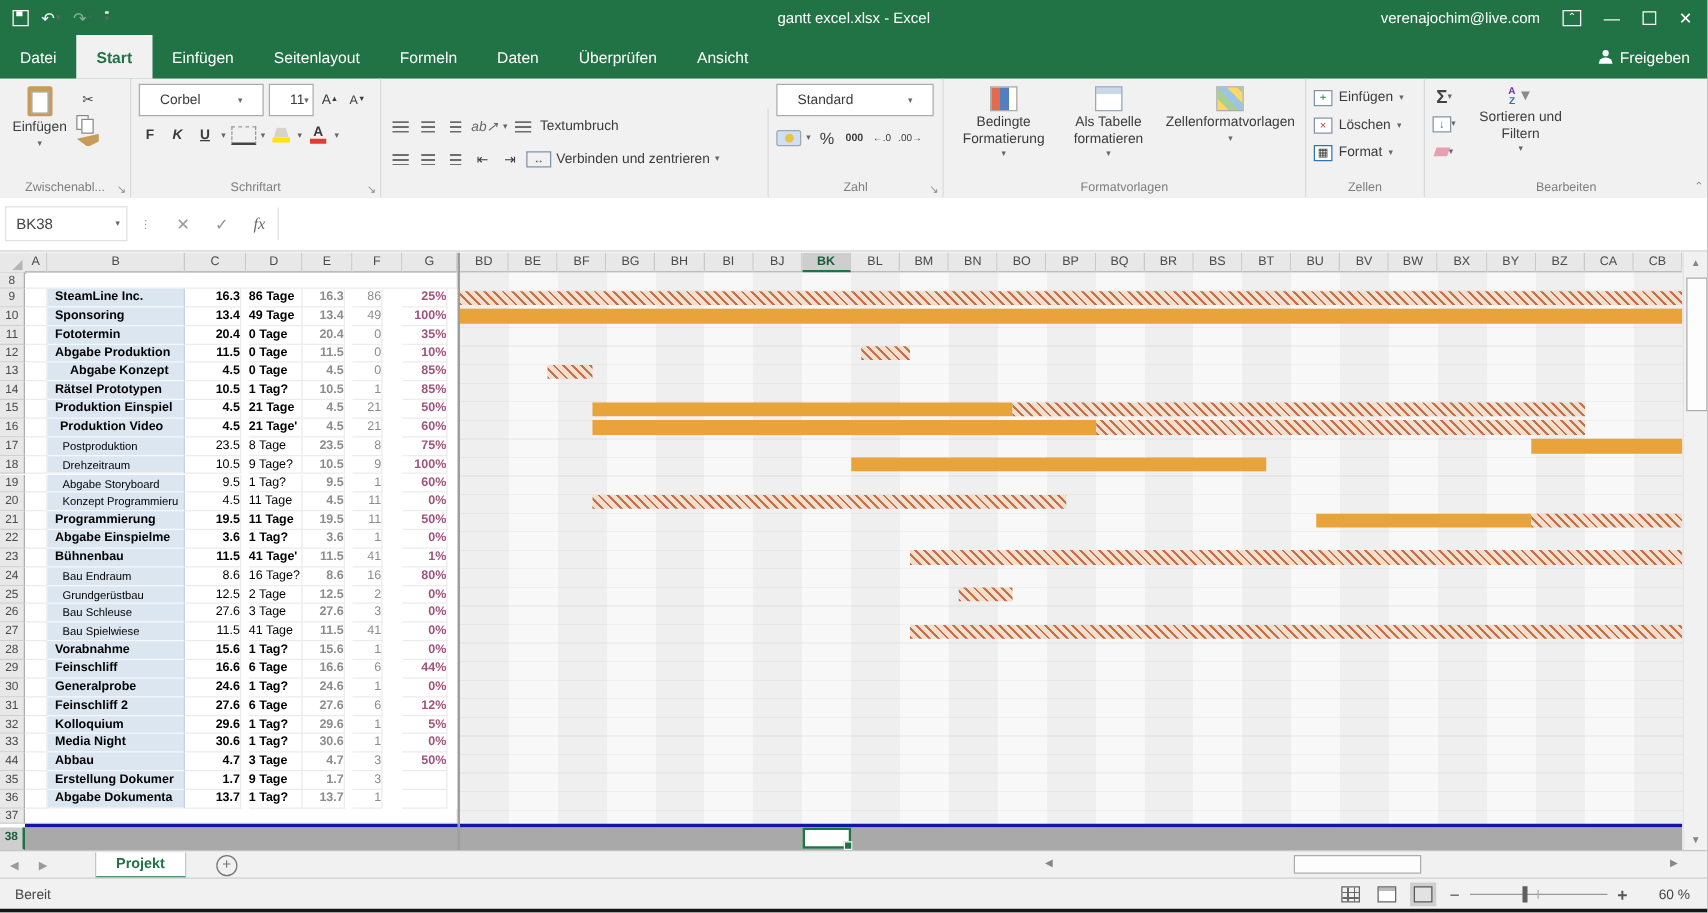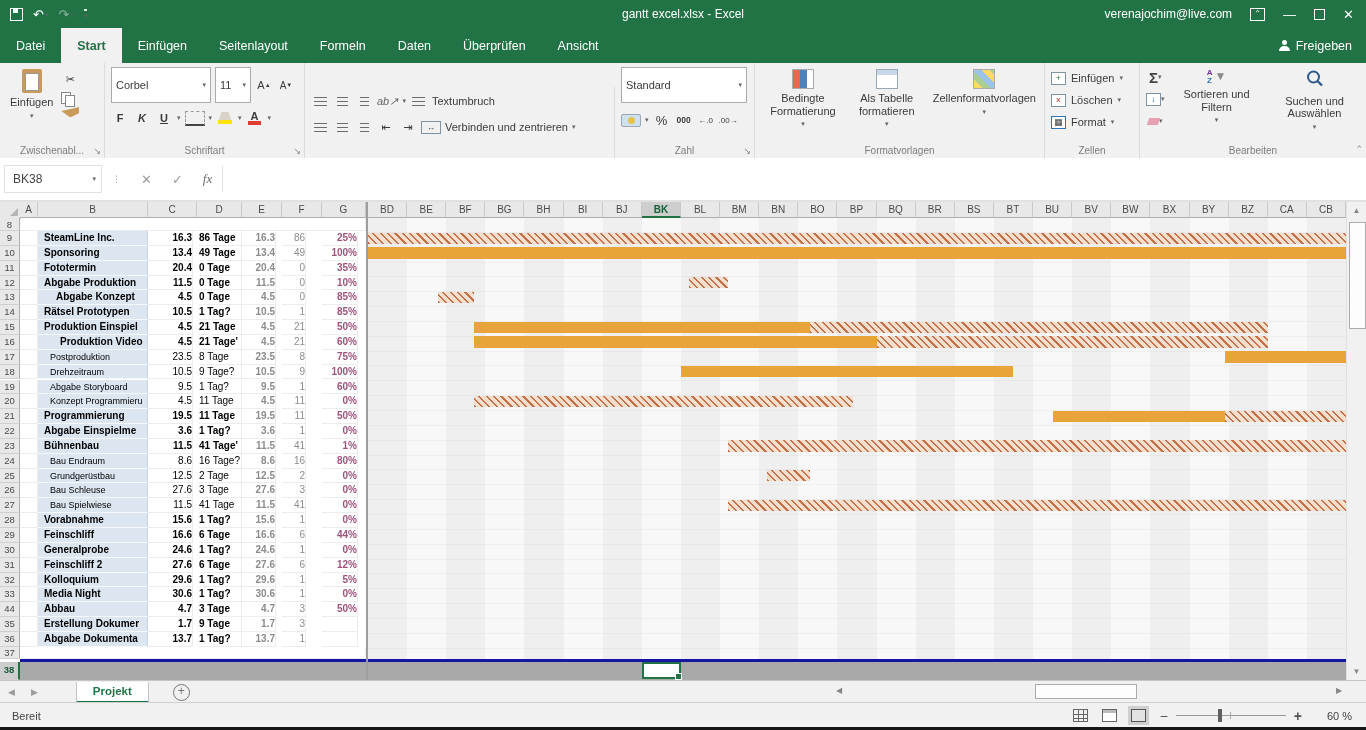--- a/index.html
+++ b/index.html
@@ -29,22 +29,22 @@
   
   #ribbon{position:absolute;left:0;top:63px;width:1366px;height:95px;background:#f2f1f1;
           border-bottom:1px solid #d2d0ce;display:flex;font-size:11px;color:#3b3b3b;}
   .rgroup{position:relative;border-right:1px solid #dcdadа;border-right:1px solid #dbdbdb;height:100%;
           box-sizing:border-box;padding:4px 4px 16px 6px;}
   .glabel{position:absolute;bottom:2px;left:0;right:0;text-align:center;color:#7d7d7d;font-size:10px;}
   .launch{position:absolute;bottom:2px;right:3px;color:#8a8a8a;font-size:9px;}
   .bigbtn{display:flex;flex-direction:column;align-items:center;justify-content:flex-start;
           text-align:center;gap:3px;padding:2px 4px;line-height:1.15;}
   .dd{font-size:7px;color:#666;}
-  .combo{background:#fff;border:1px solid #ababab;height:36px;display:flex;align-items:center;
-         padding:0 4px;justify-content:space-between;box-sizing:border-box;}
+  .combo{background:#fff;border:1px solid #ababab;height:26px;display:flex;align-items:center;
+         padding:0 16px;justify-content:space-between;box-sizing:border-box;}
   .mini{display:inline-flex;align-items:center;justify-content:center;height:20px;min-width:18px;}
   .i-lines{display:inline-block;width:13px;height:9px;
      background:repeating-linear-gradient(180deg,#6d6d6d 0 1.5px,transparent 1.5px 4px);}
   .row{display:flex;align-items:center;gap:4px;}
   .grid-ico{width:20px;height:18px;border:1px solid #9aa7b4;
      background:linear-gradient(#c9d7ea 0 5px,#fff 5px),
      repeating-linear-gradient(90deg,transparent 0 6px,#b9c4cf 6px 7px);}
   .cond-ico{width:20px;height:18px;border:1px solid #aaa;
      background:repeating-linear-gradient(90deg,#e06b4f 0 7px,#4f81bd 7px 14px,#fff 14px 20px);}
   .styles-ico{width:20px;height:18px;border:1px solid #aaa;
@@ -334,30 +334,20 @@
         </div>
         <div class="bigbtn" style="width:84px;">
           <span style="display:flex;align-items:center;gap:2px;">
             <span class="azico">
                 <span>A</span>
                 <span>Z</span>
               </span>
             <span style="color:#8a8a8a;font-size:12px;">▼</span>
           </span>
           <span>Sortieren und Filtern</span>
-            <span class="dd">▾</span>
-        </div>
-        <div class="bigbtn" style="width:84px;">
-          <span>
-            <svg width="20" height="20" viewBox="0 0 20 20">
-                <circle cx="8.5" cy="8" r="5.5" fill="none" stroke="#2f5b8f" stroke-width="2"></circle>
-                <line x1="12.5" y1="12" x2="17" y2="16.5" stroke="#2f5b8f" stroke-width="2.4"></line>
-              </svg>
-          </span>
-          <span>Suchen und Auswählen</span>
             <span class="dd">▾</span>
         </div>
       </div>
       <div class="glabel">Bearbeiten</div>
       <div class="launch" style="bottom:4px;">⌃</div>
     </div>
   </div>
 
   <div id="fbar">
     <div id="namebox">
@@ -484,21 +474,21 @@
       <div class="rh" style="left: 0px; top: 118.1px; width: 20px; height: 14.85px; line-height: 14.85px;">15</div>
       <div class="cell plain" style="left: 20px; top: 118.1px; width: 18px; height: 14.85px;"></div>
       <div class="cell name-c bld" style="left: 38px; top: 118.1px; width: 110px; height: 14.85px; line-height: 14.85px; padding-left: 6px;">Produktion Einspiel</div>
       <div class="cell plain tr bld" style="left: 148px; top: 118.1px; width: 45px; height: 14.85px; line-height: 14.85px;">4.5</div>
       <div class="cell plain bld" style="left: 199px; top: 118.1px; width: 43px; height: 14.85px; line-height: 14.85px;">21 Tage</div>
       <div class="cell plain tr gray" style="left: 242px; top: 118.1px; width: 34px; height: 14.85px; line-height: 14.85px; font-weight: bold;">4.5</div>
       <div class="cell plain tr gray" style="left: 282px; top: 118.1px; width: 24px; height: 14.85px; line-height: 14.85px;">21</div>
       <div class="cell plain tr pct" style="left: 322px; top: 118.1px; width: 36px; height: 14.85px; line-height: 14.85px;">50%</div>
       <div class="rh" style="left: 0px; top: 132.95px; width: 20px; height: 14.85px; line-height: 14.85px;">16</div>
       <div class="cell plain" style="left: 20px; top: 132.95px; width: 18px; height: 14.85px;"></div>
-      <div class="cell name-c bld" style="left: 38px; top: 132.95px; width: 110px; height: 14.85px; line-height: 14.85px; padding-left: 22px;">Produktion Video</div>
+      <div class="cell name-c bld" style="left: 38px; top: 132.95px; width: 110px; height: 14.85px; line-height: 14.85px; padding-left: 10px;">Produktion Video</div>
       <div class="cell plain tr bld" style="left: 148px; top: 132.95px; width: 45px; height: 14.85px; line-height: 14.85px;">4.5</div>
       <div class="cell plain bld" style="left: 199px; top: 132.95px; width: 43px; height: 14.85px; line-height: 14.85px;">21 Tage'</div>
       <div class="cell plain tr gray" style="left: 242px; top: 132.95px; width: 34px; height: 14.85px; line-height: 14.85px; font-weight: bold;">4.5</div>
       <div class="cell plain tr gray" style="left: 282px; top: 132.95px; width: 24px; height: 14.85px; line-height: 14.85px;">21</div>
       <div class="cell plain tr pct" style="left: 322px; top: 132.95px; width: 36px; height: 14.85px; line-height: 14.85px;">60%</div>
       <div class="rh" style="left: 0px; top: 147.8px; width: 20px; height: 14.85px; line-height: 14.85px;">17</div>
       <div class="cell plain" style="left: 20px; top: 147.8px; width: 18px; height: 14.85px;"></div>
       <div class="cell name-c ind" style="left: 38px; top: 147.8px; width: 110px; height: 14.85px; line-height: 14.85px;">Postproduktion</div>
       <div class="cell plain tr" style="left: 148px; top: 147.8px; width: 45px; height: 14.85px; line-height: 14.85px;">23.5</div>
       <div class="cell plain" style="left: 199px; top: 147.8px; width: 43px; height: 14.85px; line-height: 14.85px;">8 Tage</div>

